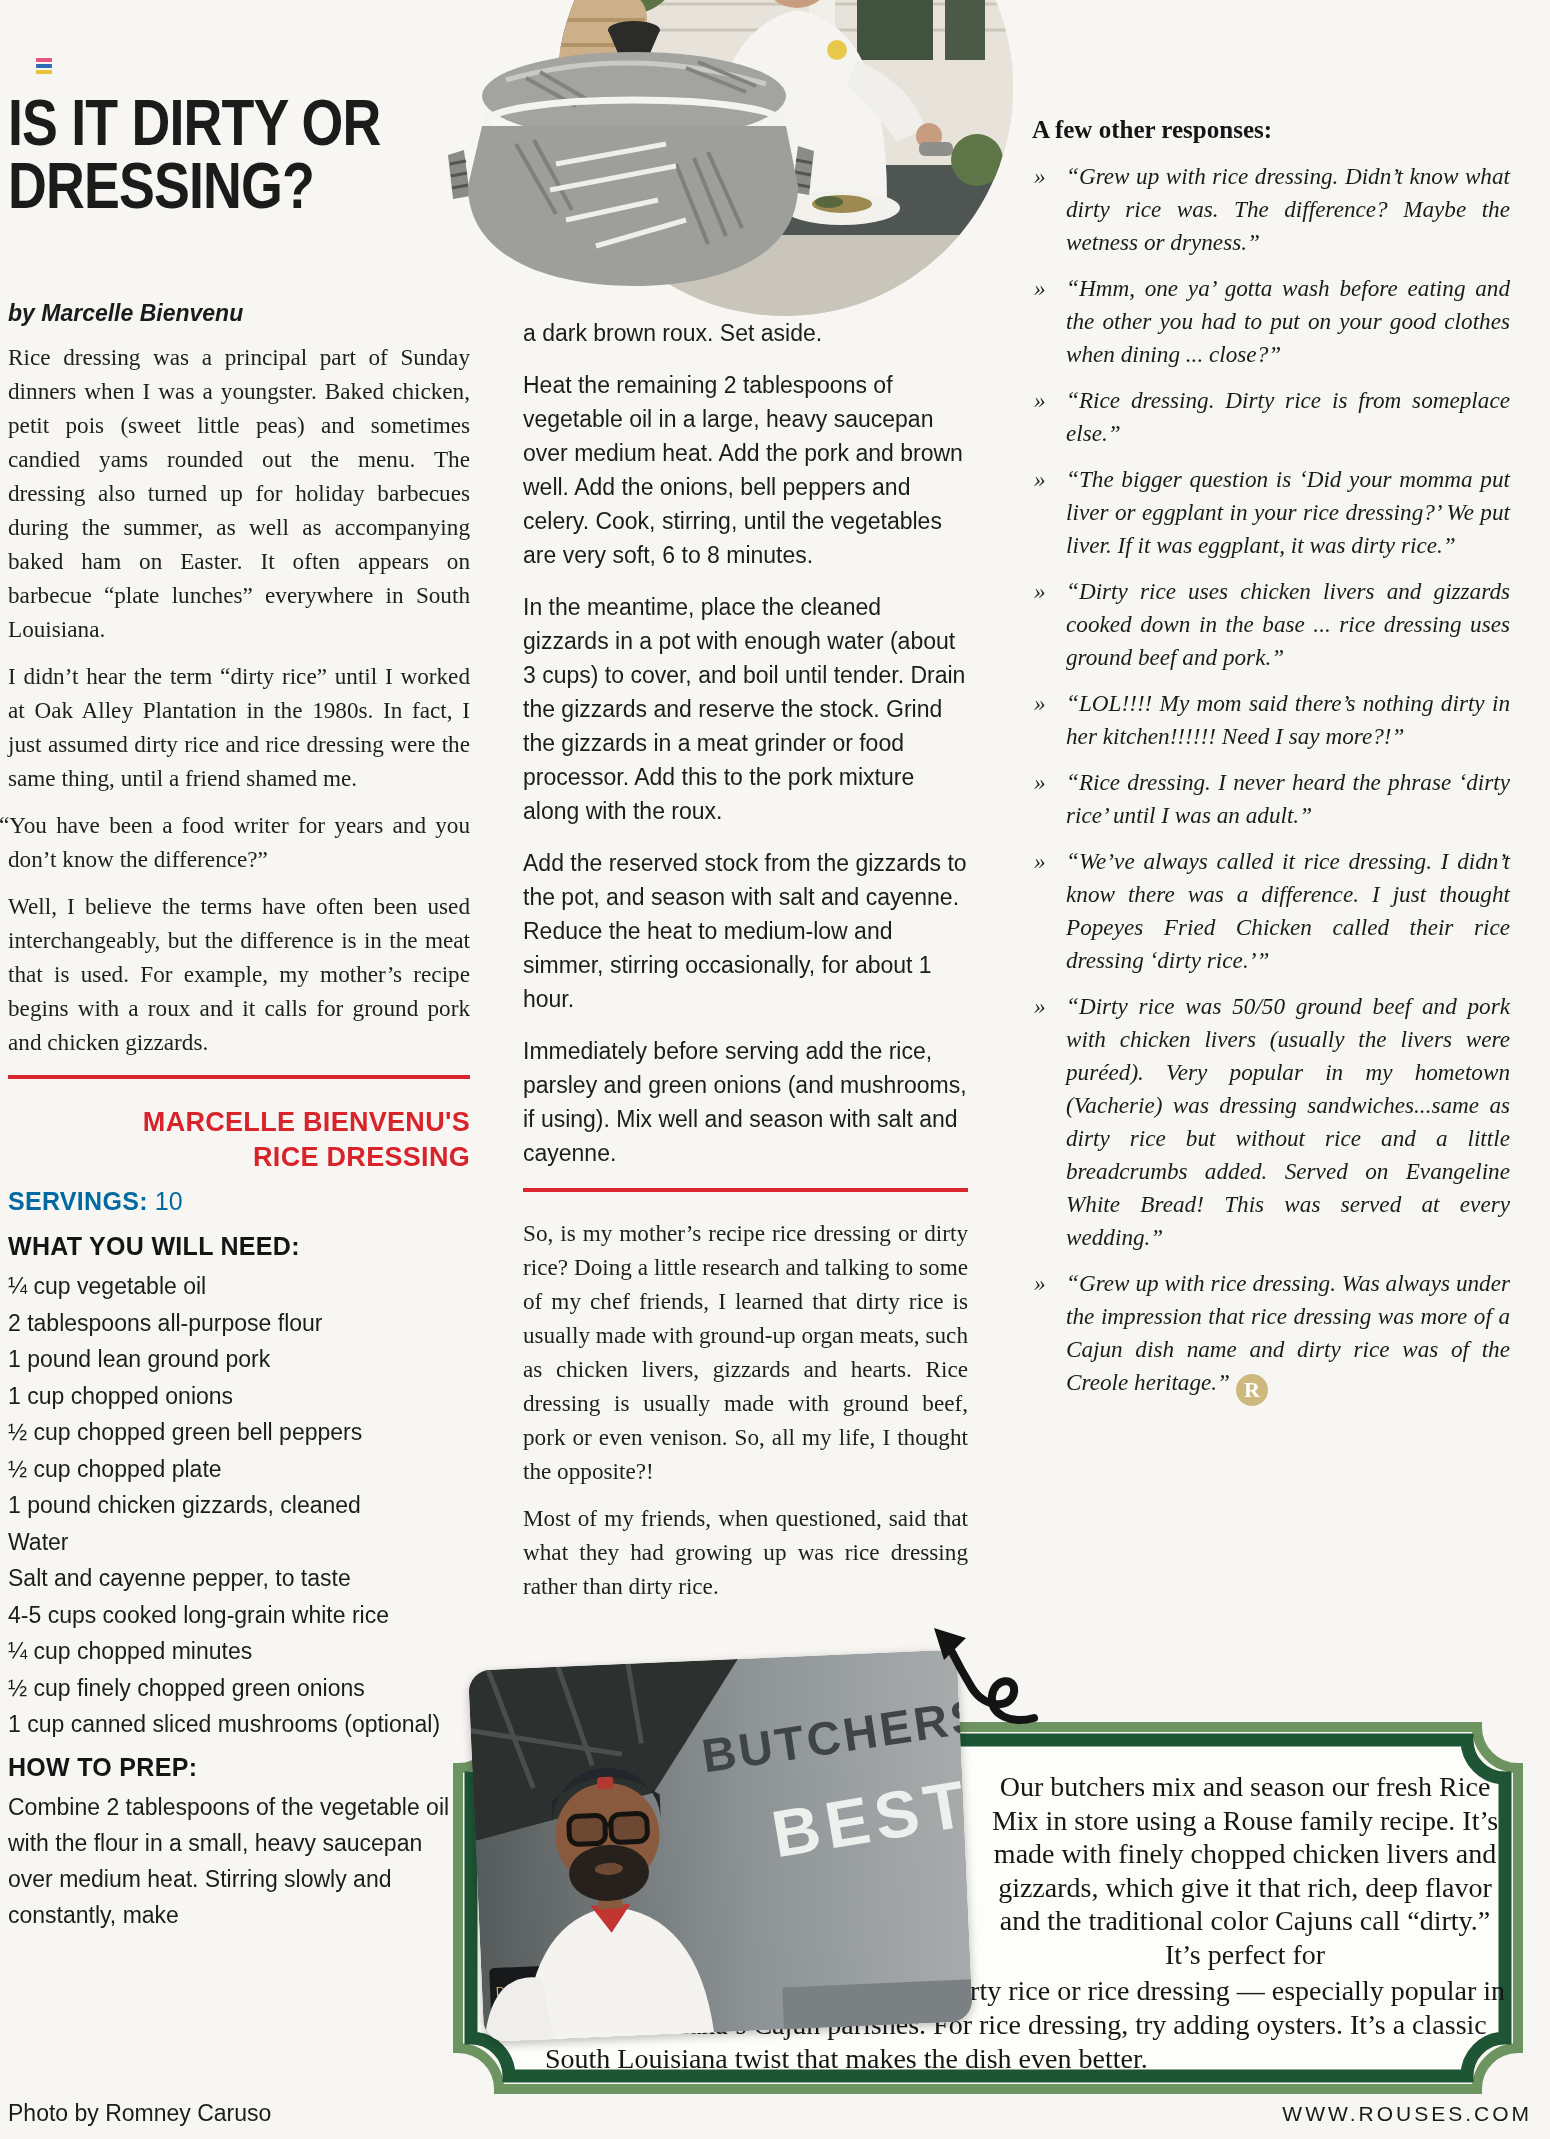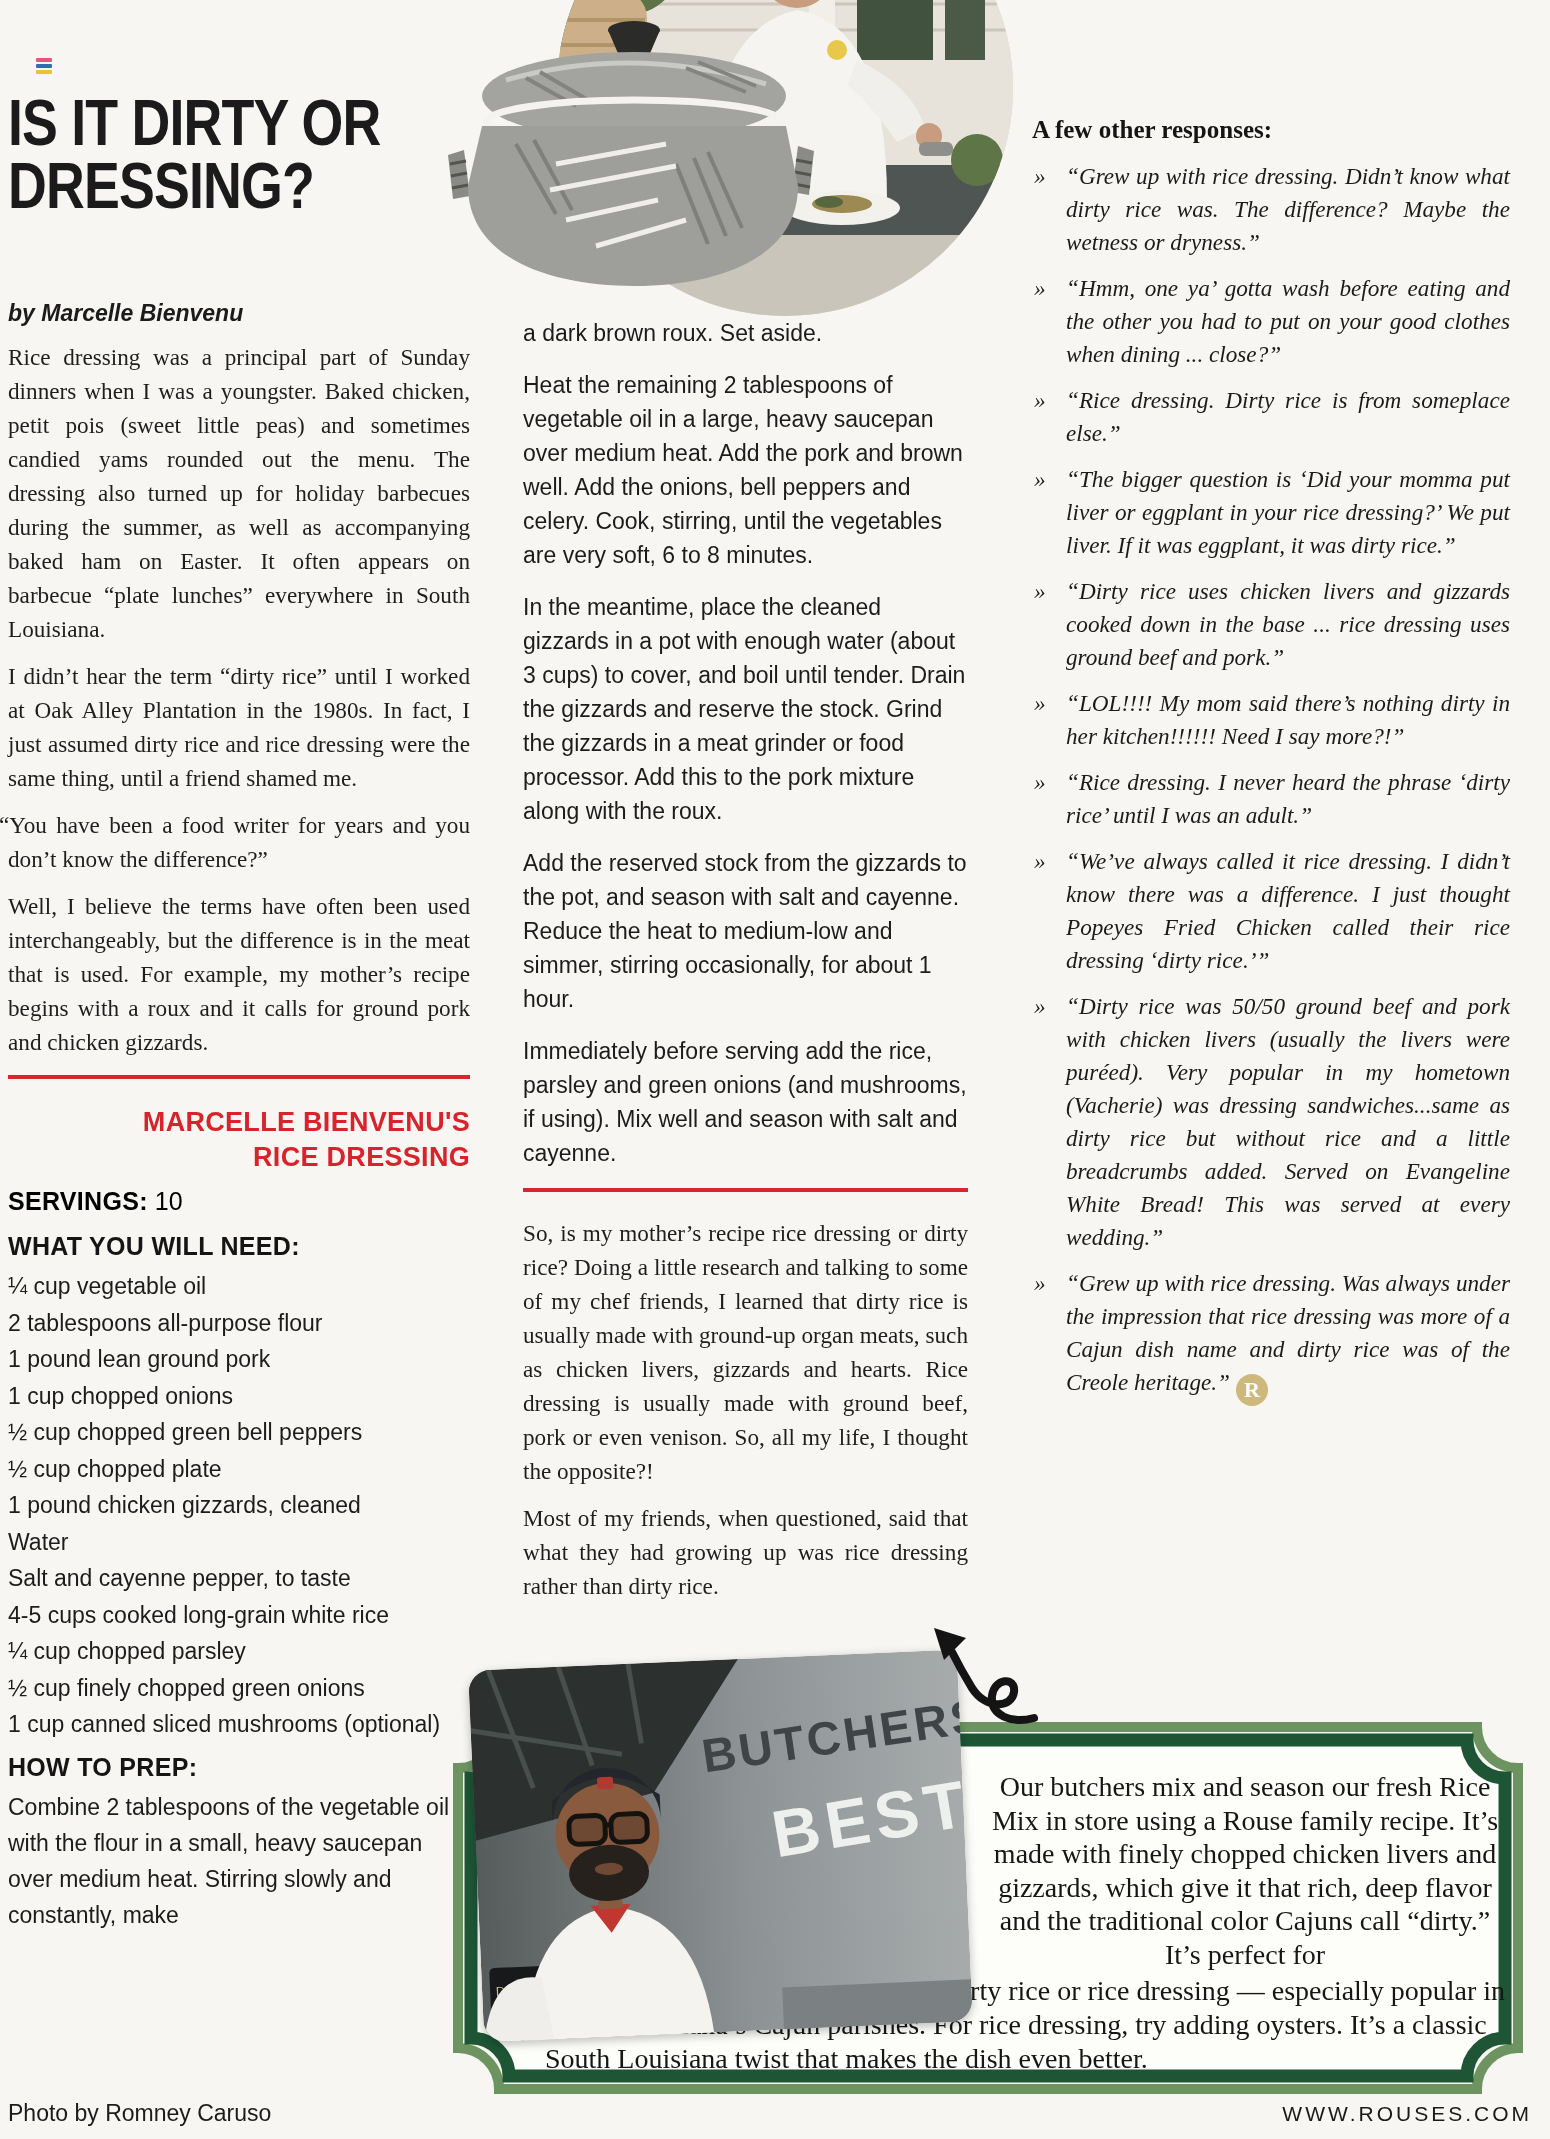--- a/index.html
+++ b/index.html
@@ -32,21 +32,21 @@
   .col-right{position:absolute;left:1032px;top:116px;width:478px;z-index:3;}
 
   .para{margin:0 0 13px 0;font-size:23.2px;line-height:34px;text-align:justify;}
   .col-left .para:nth-of-type(3){text-indent:-9px;}
 
   .rule{height:4px;background:#d8262c;border:none;margin:16px 0 26px 0;}
   .col-mid .rule{margin:10px 0 24px 0;}
 
   .recipe-title{margin:0 0 12px 0;font-family:"Liberation Sans",sans-serif;font-weight:700;
                 font-size:27px;line-height:35px;color:#d8232a;white-space:pre-line;letter-spacing:.3px;text-align:right;}
-  .kv-line{font-family:"Liberation Sans",sans-serif;font-size:25px;margin:0 0 16px 0;color:#000000;}
+  .kv-line{font-family:"Liberation Sans",sans-serif;font-size:25px;margin:0 0 16px 0;color:#0369a1;}
   .kv-line .lbl{font-weight:700;letter-spacing:.3px;}
   .sec-label{font-family:"Liberation Sans",sans-serif;font-weight:700;font-size:25px;
              letter-spacing:.3px;margin:0 0 7px 0;color:#151515;}
   .ingredients{margin:0 0 10px 0;}
   .ingredient{font-family:"Liberation Sans",sans-serif;font-size:23px;line-height:36.5px;color:#1c1c1c;}
   .prep-text{margin:0;font-family:"Liberation Sans",sans-serif;font-size:23px;line-height:36px;color:#1c1c1c;}
 
   .sans-para{margin:0 0 18px 0;font-family:"Liberation Sans",sans-serif;font-size:23px;
              line-height:34px;color:#1c1c1c;text-align:left;}
 
@@ -205,21 +205,21 @@
     <div class="ingredient" data-interactable="false">¼ cup vegetable oil</div>
         <div class="ingredient" data-interactable="false">2 tablespoons all-purpose flour</div>
         <div class="ingredient" data-interactable="false">1 pound lean ground pork</div>
         <div class="ingredient" data-interactable="false">1 cup chopped onions</div>
         <div class="ingredient" data-interactable="false">½ cup chopped green bell peppers</div>
         <div class="ingredient" data-interactable="false">½ cup chopped plate</div>
         <div class="ingredient" data-interactable="false">1 pound chicken gizzards, cleaned</div>
         <div class="ingredient" data-interactable="false">Water</div>
         <div class="ingredient" data-interactable="false">Salt and cayenne pepper, to taste</div>
         <div class="ingredient" data-interactable="false">4-5 cups cooked long-grain white rice</div>
-        <div class="ingredient" data-interactable="false">¼ cup chopped parsley</div>
+        <div class="ingredient" data-interactable="false">¼ cup chopped minutes</div>
         <div class="ingredient" data-interactable="false">½ cup finely chopped green onions</div>
         <div class="ingredient" data-interactable="false">1 cup canned sliced mushrooms (optional)</div>
       </div>
     <h3 class="sec-label" data-interactable="false">HOW TO PREP:</h3>
     <p class="prep-text" data-interactable="false">Combine 2 tablespoons of the vegetable oil with the flour in a small, heavy saucepan over medium heat. Stirring slowly and constantly, make</p>
   </div>
 
   <div class="col-mid" data-interactable="false">
     <div data-interactable="false">
 

